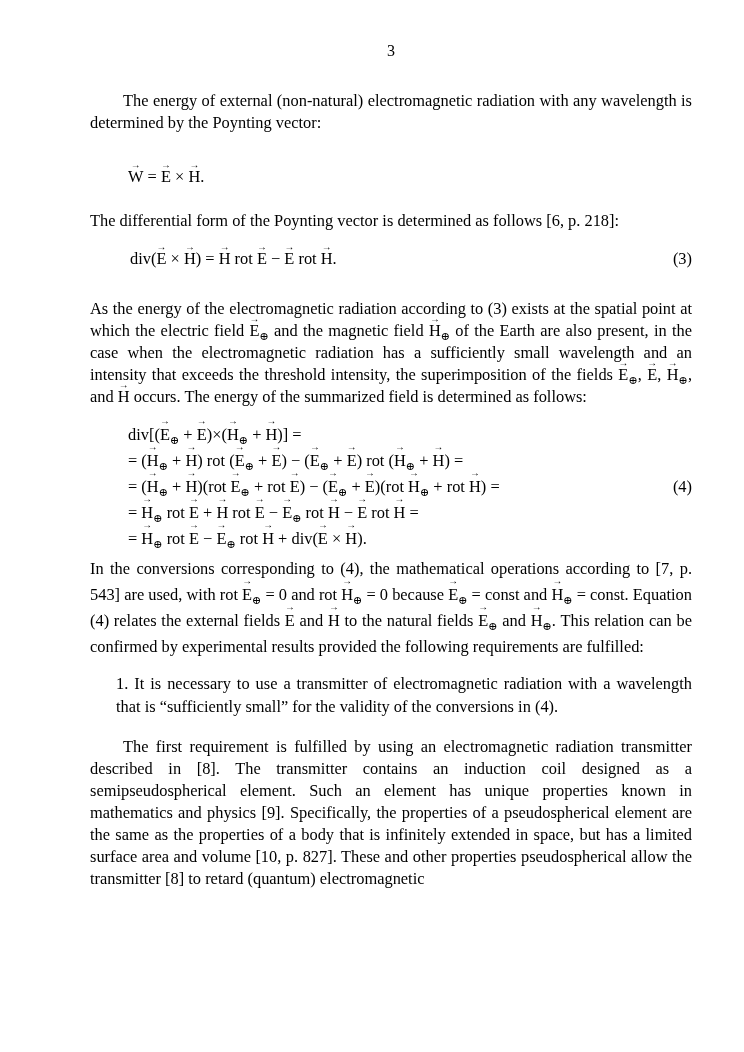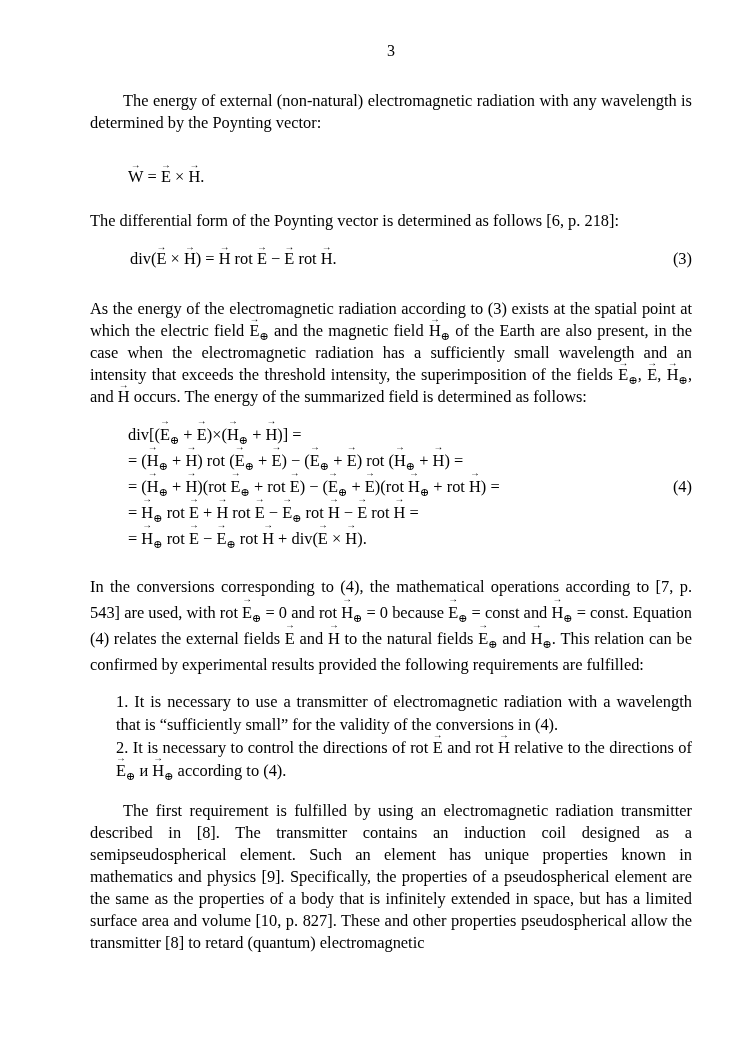--- a/index.html
+++ b/index.html
@@ -33,21 +33,21 @@
   .mt-p1   { margin-top: 30px; }
   .eq-plain { margin: 32px 0 0 38px; line-height: 22px; }
   .mt-p2   { margin-top: 22px; }
   .eq-row  { display: flex; align-items: center; margin-top: 16px; }
   .eq-body { flex: 1; padding-left: 40px; line-height: 22px; }
   .eq-label { margin-left: auto; line-height: 22px; }
   .mt-p3   { margin-top: 28px; }
   .eq4     { margin-top: 14px; }
   .eq4-lines { flex: 1; padding-left: 38px; }
   .eq4-line { line-height: 26px; white-space: nowrap; }
-  .p-conv  { margin-top: 22px; line-height: 26px; }
+  .p-conv  { margin-top: 4px; line-height: 26px; }
   .list    { margin: 12px 0 0 26px; }
   .list-item { line-height: 23px; }
   .p-last  { margin-top: 18px; }
   
   .vec { position: relative; display: inline-block; }
   .vec::after {
     content: "\2192";
     position: absolute;
     left: 0; right: 0;
     top: -0.66em;
@@ -91,19 +91,18 @@
         <div class="eq4-line">= <span class="vec">H</span><sub class="osub">⊕</sub> rot <span class="vec">E</span> + <span class="vec">H</span> rot <span class="vec">E</span> − <span class="vec">E</span><sub class="osub">⊕</sub> rot <span class="vec">H</span> − <span class="vec">E</span> rot <span class="vec">H</span> =</div>
         <div class="eq4-line">= <span class="vec">H</span><sub class="osub">⊕</sub> rot <span class="vec">E</span> − <span class="vec">E</span><sub class="osub">⊕</sub> rot <span class="vec">H</span> + div(<span class="vec">E</span> × <span class="vec">H</span>).</div>
       </div>
       <div class="eq-label">(4)</div>
     </div>
 
     <p class="p-conv">In the conversions corresponding to (4), the mathematical operations according to [7, p. 543] are used, with rot <span class="vec">E</span><sub class="osub">⊕</sub> = 0 and rot <span class="vec">H</span><sub class="osub">⊕</sub> = 0 because <span class="vec">E</span><sub class="osub">⊕</sub> = const and <span class="vec">H</span><sub class="osub">⊕</sub> = const. Equation (4) relates the external fields <span class="vec">E</span> and <span class="vec">H</span> to the natural fields <span class="vec">E</span><sub class="osub">⊕</sub> and <span class="vec">H</span><sub class="osub">⊕</sub>. This relation can be confirmed by experimental results provided the following requirements are fulfilled:</p>
 
     <div class="list">
       <p class="list-item">1. It is necessary to use a transmitter of electromagnetic radiation with a wavelength that is “sufficiently small” for the validity of the conversions in (4).</p>
-      <p class="list-item">2. It is necessary to control the directions of rot <span class="vec">E</span> and rot <span class="vec">H</span> relative to the directions of <span class="vec">E</span><sub class="osub">⊕</sub> и <span class="vec">H</span><sub class="osub">⊕</sub> according to (4).</p>
     </div>
 
     <p class="indent p-last">The first requirement is fulfilled by using an electromagnetic radiation transmitter described in [8]. The transmitter contains an induction coil designed as a semipseudospherical element. Such an element has unique properties known in mathematics and physics [9]. Specifically, the properties of a pseudospherical element are the same as the properties of a body that is infinitely extended in space, but has a limited surface area and volume [10, p. 827]. These and other properties pseudospherical allow the transmitter [8] to retard (quantum) electromagnetic</p>
 
   </div>
 </div>
 
 </body></html>

